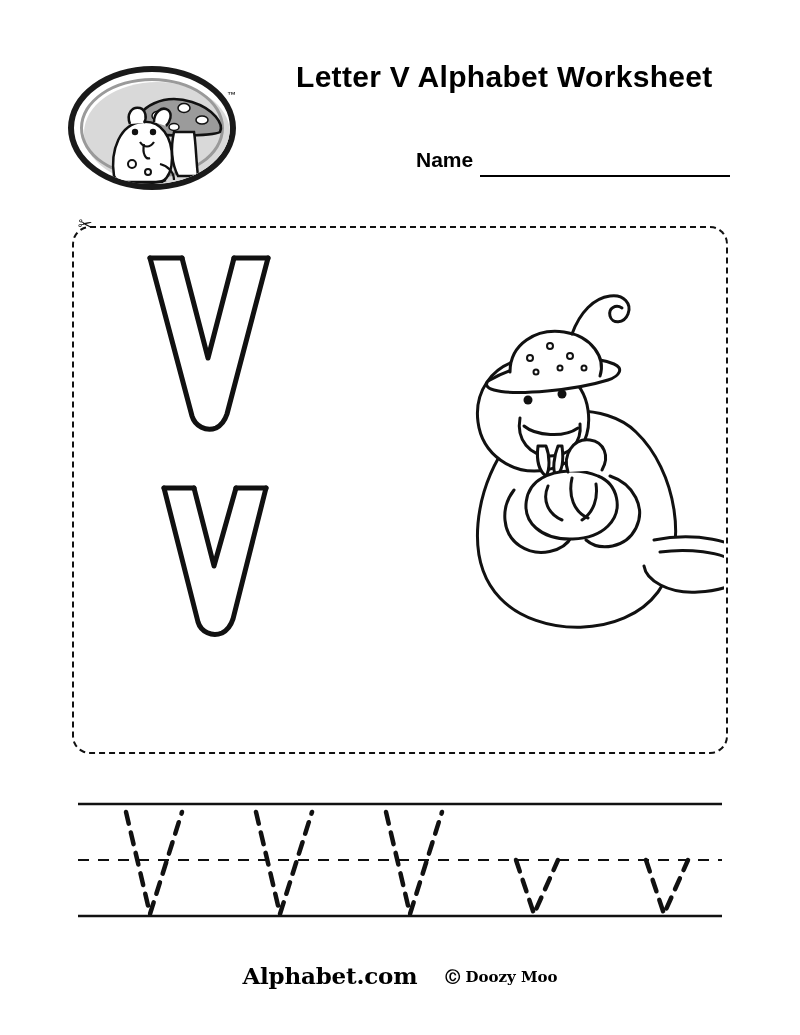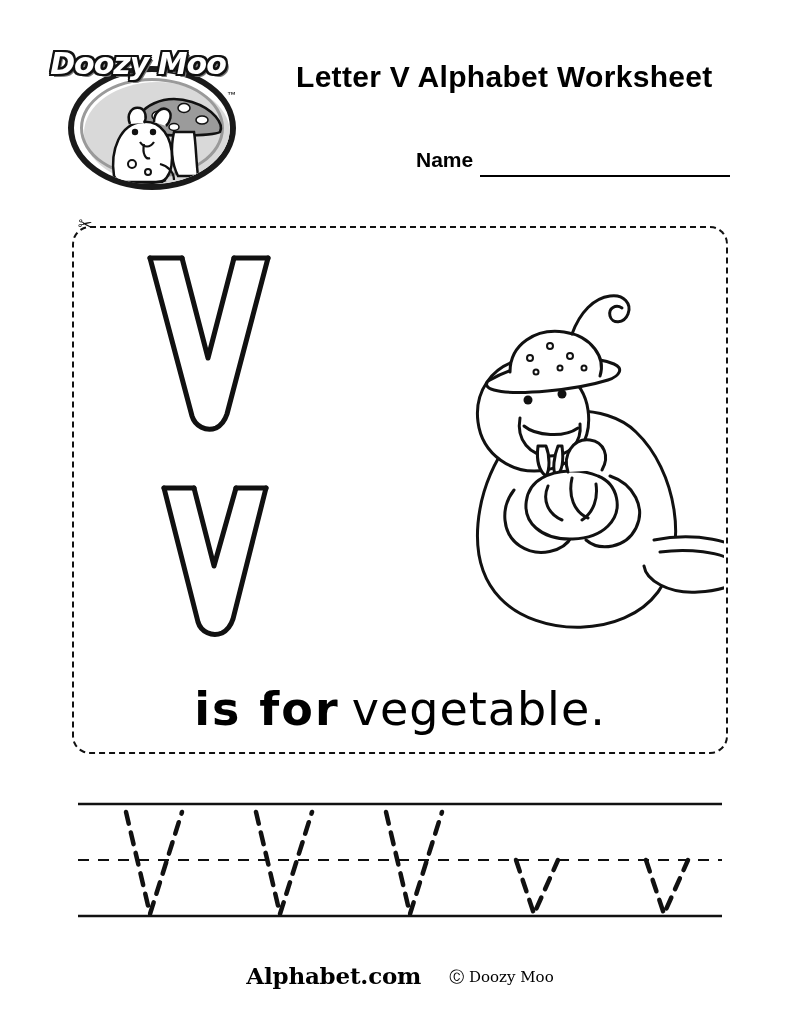--- a/index.html
+++ b/index.html
@@ -208,20 +208,21 @@
     font-weight: bold;
     font-size: 23px;
     letter-spacing: -0.2px;
   }
   #footer .copy {
     font-family: "DejaVu Serif", serif;
     font-size: 15px;
     margin-left: 28px;
     position: relative;
     top: -2px;
+    font-weight: bold;
   }
 </style>
 </head>
 <body>
 
 <div id="logo">
   <div class="badge">
     <div class="shade"></div>
     <div class="inner-ring"></div>
     <svg width="168" height="124" viewBox="0 0 168 124">
@@ -242,21 +243,20 @@
       <circle cx="79" cy="60" r="3.2" fill="#111"></circle>
       <path d="M66 70 C70 76 76 76 80 70" fill="none" stroke="#111" stroke-width="2.2"></path>
       <path d="M70 72 C68 82 72 88 76 86" fill="none" stroke="#111" stroke-width="2.2"></path>
 
       <path d="M86 92 C94 94 100 100 100 108" fill="none" stroke="#111" stroke-width="2.2"></path>
       <circle cx="58" cy="92" r="4" fill="none" stroke="#111" stroke-width="2"></circle>
       <circle cx="74" cy="100" r="3" fill="none" stroke="#111" stroke-width="2"></circle>
       <path d="M34 104 C44 112 74 114 92 108" fill="none" stroke="#111" stroke-width="2.5"></path>
     </svg>
   </div>
-  <div class="wordmark">Doozy Moo</div>
   <div class="tm">™</div>
 </div>
 
 <div id="title">Letter V Alphabet Worksheet</div>
 
 <div id="name-row">
   <span id="name-label">Name</span>
   <div id="name-line"></div>
 </div>
 
@@ -330,23 +330,20 @@
         <path d="M218 238 C200 248 196 274 212 288 C230 304 268 302 284 286 C300 270 294 244 274 236 C256 228 232 230 218 238 Z"></path>
         <path d="M224 246 C218 260 224 274 238 280" fill="none"></path>
         <path d="M248 238 C244 256 250 272 264 278" fill="none"></path>
         <path d="M272 244 C274 258 270 272 258 280" fill="none"></path>
 
         <path d="M244 232 C238 214 250 198 266 200 C280 202 286 216 278 230"></path>
       </g>
     </svg>
   </div>
 
-  <div id="caption">
-    <span class="isfor">is for</span><span class="word">vegetable.</span>
-  </div>
 </div>
 
 <div id="tracing">
   <svg width="644" height="124" viewBox="0 0 644 124">
     <line x1="0" y1="6" x2="644" y2="6" stroke="#111" stroke-width="2.5"></line>
     <line x1="0" y1="62" x2="644" y2="62" stroke="#111" stroke-width="2" stroke-dasharray="11 9"></line>
     <line x1="0" y1="118" x2="644" y2="118" stroke="#111" stroke-width="2.5"></line>
     <g stroke="#111" stroke-width="4.5" fill="none" stroke-linecap="round" stroke-dasharray="12 9">
       <path d="M48 14 L72 116 L104 14"></path>
       <path d="M178 14 L202 116 L234 14"></path>

